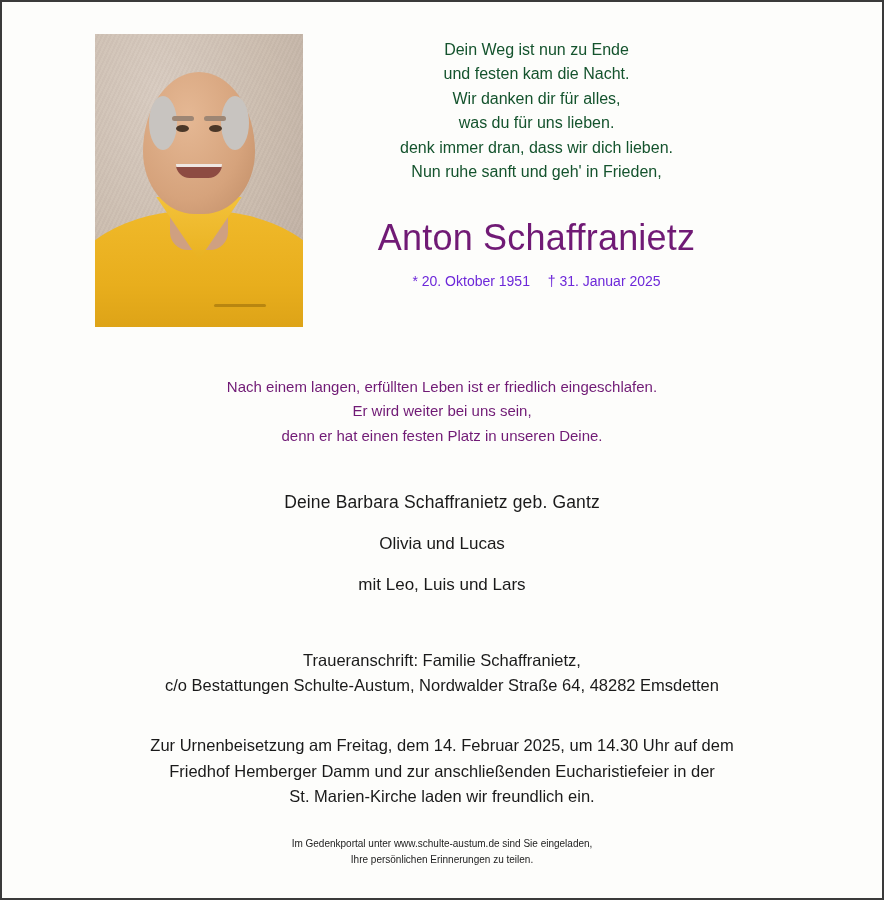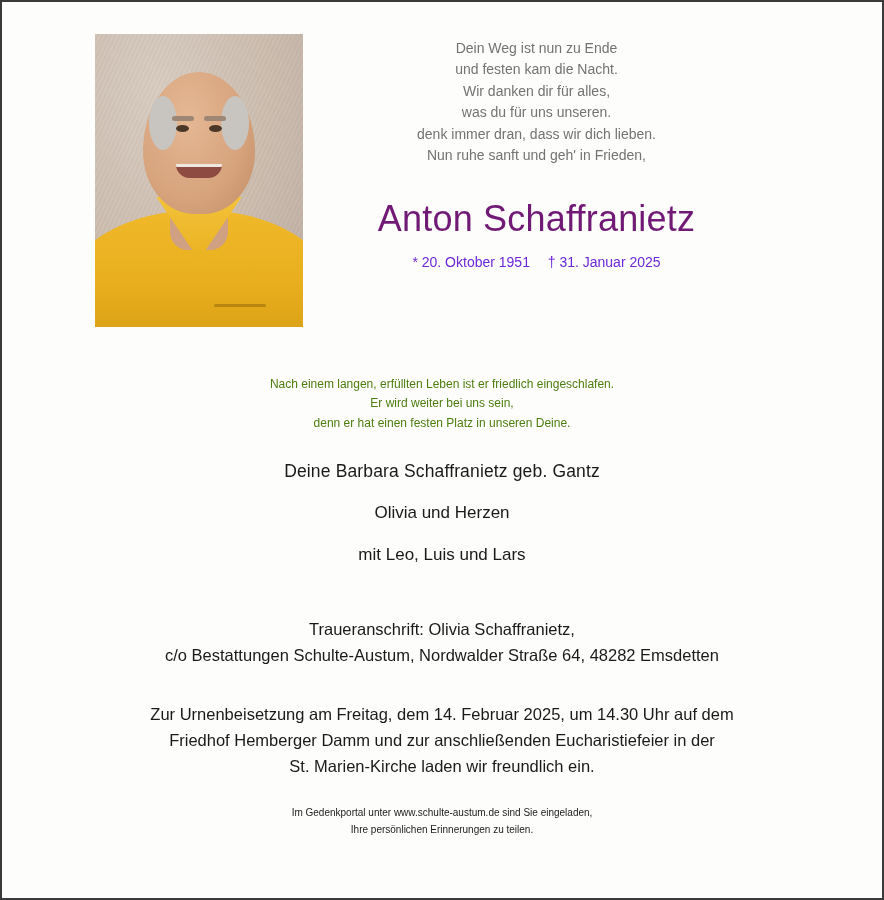--- a/index.html
+++ b/index.html
@@ -155,23 +155,23 @@
     border-radius: 2px;
   }
 
   .verse-col {
     flex: 1 1 auto;
     padding-right: 26px;
     padding-top: 8px;
     text-align: center;
   }
   .verse {
-    font-size: 14px;
+    font-size: 16px;
     line-height: 1.53;
-    color: #737373;
+    color: #14532d;
   }
   .verse div { white-space: nowrap; }
   .deceased-name {
     font-size: 36px;
     font-weight: 400;
     letter-spacing: .2px;
     margin-top: 32px;
     color: #701a75;
   }
   .dates {
@@ -180,26 +180,26 @@
     color: #6d28d9;
   }
   .dates .sep { display: inline-block; width: 10px; }
 
   .body-section {
     text-align: center;
     padding: 0 40px;
   }
   .memorial-text {
     margin-top: 48px;
-    font-size: 12px;
+    font-size: 15px;
     line-height: 1.62;
-    color: #4d7c0f;
+    color: #701a75;
   }
   .family-block {
-    margin-top: 28px;
+    margin-top: 44px;
     font-size: 17px;
     line-height: 1.2;
   }
   .family-primary {
     font-size: 17.5px;
     letter-spacing: .15px;
   }
   .family-line {
     margin-top: 21px;
     font-size: 17px;
@@ -245,21 +245,21 @@
         <div class="ph-mouth"></div>
         <div class="ph-pocket"></div>
       </div>
     </div>
 
     <div class="verse-col">
       <div class="verse">
         <div>Dein Weg ist nun zu Ende</div>
         <div>und festen kam die Nacht.</div>
         <div>Wir danken dir für alles,</div>
-        <div>was du für uns unseren.</div>
+        <div>was du für uns lieben.</div>
         <div>denk immer dran, dass wir dich lieben.</div>
         <div>Nun ruhe sanft und geh' in Frieden,</div>
       </div>
 
       <div class="deceased-name">Anton Schaffranietz</div>
 
       <div class="dates">
         <span>* 20. Oktober 1951</span>
         <span class="sep"></span>
         <span>† 31. Januar 2025</span>
@@ -270,26 +270,26 @@
   <div class="body-section">
 
     <div class="memorial-text">
       <div>Nach einem langen, erfüllten Leben ist er friedlich eingeschlafen.</div>
       <div>Er wird weiter bei uns sein,</div>
       <div>denn er hat einen festen Platz in unseren Deine.</div>
     </div>
 
     <div class="family-block">
       <div class="family-primary">Deine Barbara Schaffranietz geb. Gantz</div>
-      <div class="family-line">Olivia und Herzen</div>
+      <div class="family-line">Olivia und Lucas</div>
       <div class="family-line">mit Leo, Luis und Lars</div>
     </div>
 
     <div class="address-block">
-      <div>Traueranschrift: Olivia Schaffranietz,</div>
+      <div>Traueranschrift: Familie Schaffranietz,</div>
       <div>c/o Bestattungen Schulte-Austum, Nordwalder Straße 64, 48282 Emsdetten</div>
     </div>
 
     <div class="service-block">
       <div>Zur Urnenbeisetzung am Freitag, dem 14. Februar 2025, um 14.30 Uhr auf dem</div>
       <div>Friedhof Hemberger Damm und zur anschließenden Eucharistiefeier in der</div>
       <div>St. Marien-Kirche laden wir freundlich ein.</div>
     </div>
 
     <div class="portal-block">

